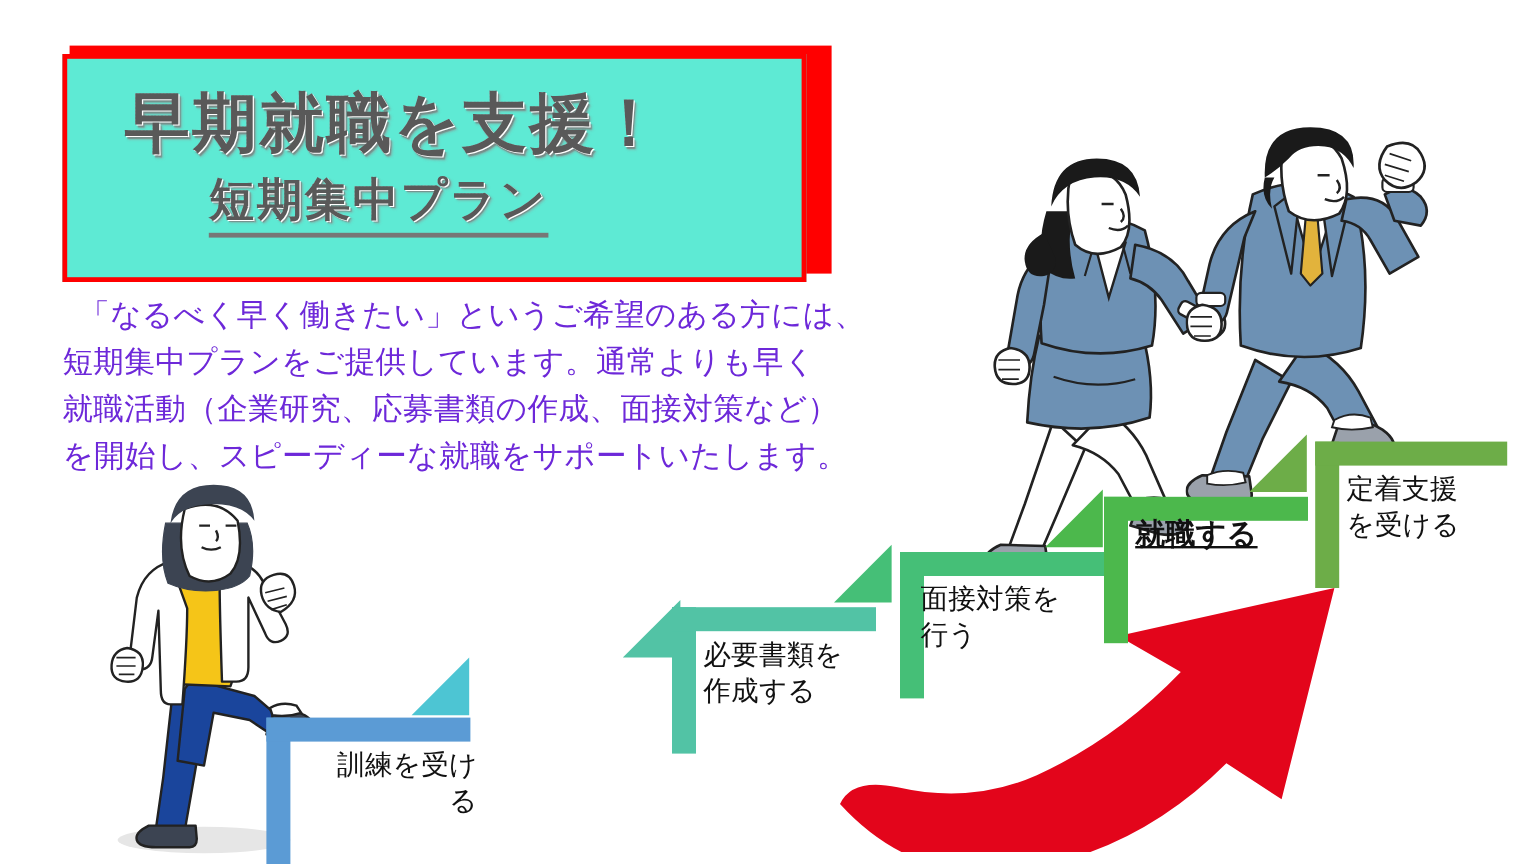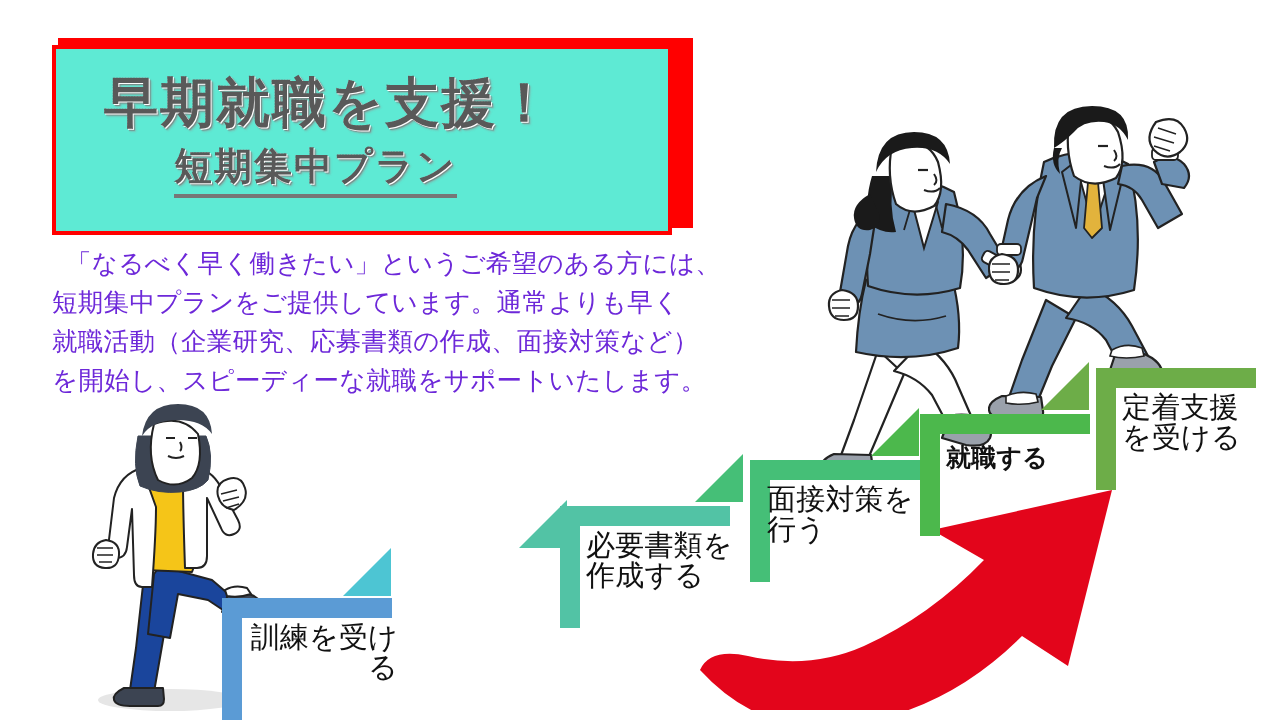--- a/index.html
+++ b/index.html
@@ -51,21 +51,21 @@
   }
   .body-text .ln{display:block;white-space:nowrap;}
   .body-text .ln:first-child{text-indent:14px;}
 
   
   .step{position:absolute;}
   .step .tread{position:absolute;left:0;top:0;height:20px;}
   .step .riser{position:absolute;left:0;top:0;width:20px;}
   .step .slabel{
     position:absolute;color:#111;
-    font-size:29px;line-height:30px;white-space:pre-line;
+    font-size:23px;line-height:30px;white-space:pre-line;
     letter-spacing:.2px;
   }
   .step .slabel.bold{font-weight:bold;font-size:25px;}
 
   
   #red-arrow{position:absolute;left:690px;top:480px;width:570px;height:230px;}
 
   
   .figure{position:absolute;}
 </style>
@@ -222,21 +222,21 @@
     <div class="riser" style="height:122px;background:#45BF77;"></div>
     <div class="tread" style="width:170px;background:#45BF77;"></div>
     <div class="slabel" style="left:17px;top:24px;width:150px;">面接対策を
 行う</div>
   </div>
   <div class="tri" style="position:absolute;left:871px;top:408px;width:0;height:0;border-left:48px solid transparent;border-bottom:48px solid #4CB84C;"></div>
 
   <div class="step" style="left:920px;top:414px;width:170px;height:122px;">
     <div class="riser" style="height:122px;background:#4CB84C;"></div>
     <div class="tread" style="width:170px;background:#4CB84C;"></div>
-    <div class="slabel bold" style="left:26px;top:28px;width:150px;">就職する</div>
+    <div class="slabel bold" style="left:26px;top:16px;width:150px;text-decoration:underline;">就職する</div>
   </div>
   <div class="tri" style="position:absolute;left:1041px;top:362px;width:0;height:0;border-left:48px solid transparent;border-bottom:48px solid #6DAD48;"></div>
 
   <div class="step" style="left:1096px;top:368px;width:160px;height:122px;">
     <div class="riser" style="height:122px;background:#6DAD48;"></div>
     <div class="tread" style="width:160px;background:#6DAD48;"></div>
     <div class="slabel" style="left:26px;top:24px;width:145px;">定着支援
 を受ける</div>
   </div>
 

